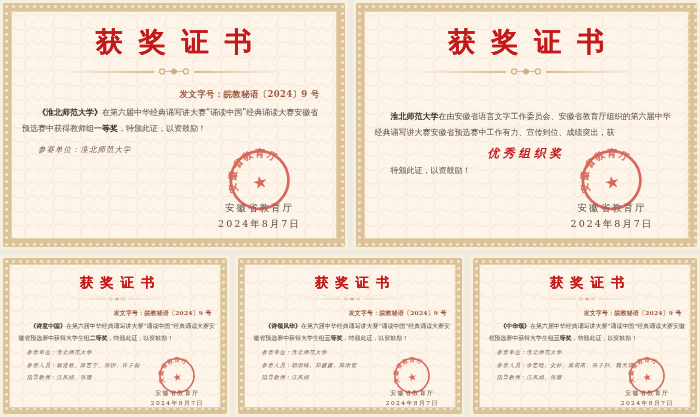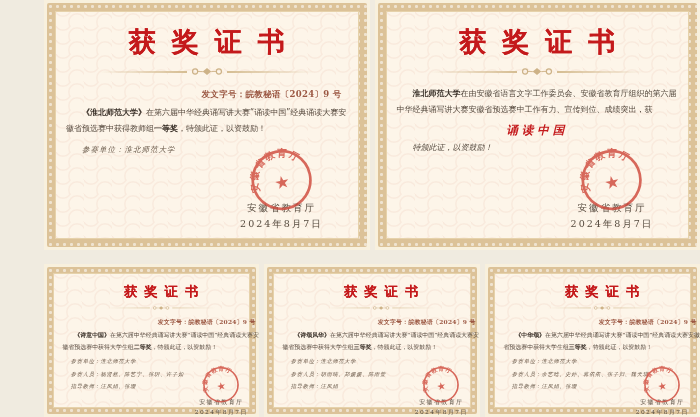--- a/index.html
+++ b/index.html
@@ -1,17 +1,17 @@
 <!DOCTYPE html>
 <html><head>
 <meta charset="utf-8">
 <style>
   html,body{margin:0;padding:0;}
   body{width:700px;height:417px;background:#f0ebe0;font-family:"DejaVu Serif","Liberation Serif",serif;overflow:hidden;}
-  .page{width:700px;height:417px;display:flex;flex-direction:column;gap:14px;box-sizing:border-box;padding-left:44px;}
+  .page{width:700px;height:417px;display:flex;flex-direction:column;gap:5px;box-sizing:border-box;}
   .row{display:flex;gap:5px;}
   .row.top{height:250px;}
   .row.bottom{height:162px;flex:1;}
   .cert{position:relative;flex:1;background:#f8f0dd;box-sizing:border-box;overflow:hidden;}
   
   .lace{position:absolute;inset:3px;background-color:#dcc298;
     background-image:radial-gradient(circle,rgba(255,255,255,.55) 1.2px,rgba(255,255,255,0) 2px);
     background-size:7px 7px;border-radius:2px;}
   .inner{position:absolute;inset:11px;background-color:#fdf5e9;border:1px solid #e6d2ab;
     background-image:
@@ -31,24 +31,24 @@
   .dline.l{background:linear-gradient(90deg,rgba(213,189,146,0),#d5bd92);}
   .dline.r{background:linear-gradient(90deg,#d5bd92,rgba(213,189,146,0));}
   .small .dline{width:62px;height:1.6px;}
   
   .doc-no{text-align:right;font-size:8.5px;color:#9b5742;margin-top:13px;padding-right:6px;font-weight:bold;letter-spacing:.3px;}
   .small .doc-no{font-size:8.5px;margin-top:11px;}
   
   .body{margin:4px 0 0 0;font-size:8px;line-height:2.05;color:#55493e;text-indent:2em;font-family:"DejaVu Sans","Liberation Sans",sans-serif;}
   .body b{color:#3a3129;}
   .small .body{font-size:8.5px;line-height:1.95;}
-  .cert2-body{margin-top:10px;}
+  .cert2-body{margin-top:33px;}
   .award-line{text-align:center;color:#c4191b;font-weight:bold;font-style:italic;
     font-size:11.5px;letter-spacing:4px;margin-top:4px;}
-  .closing{margin:4px 0 0 0;font-size:8px;color:#55493e;text-indent:2em;font-family:"DejaVu Sans","Liberation Sans",sans-serif;font-style:italic;}
+  .closing{margin:4px 0 0 0;font-size:8px;color:#55493e;text-indent:2em;font-family:"DejaVu Sans","Liberation Sans",sans-serif;}
   
   .meta{font-style:italic;color:#6a5a4a;font-size:7.5px;margin:7px 0 0 16px;letter-spacing:1px;}
   .small .meta{font-size:7.5px;margin:8px 0 0 12px;}
   
   .seal-wrap{position:absolute;right:12px;bottom:6px;width:128px;height:76px;text-align:center;}
   .small .seal-wrap{right:8px;bottom:4px;width:118px;height:64px;}
   .issuer{position:absolute;bottom:17px;left:0;right:0;font-size:9.5px;color:#554a3e;letter-spacing:2px;}
   .sdate{position:absolute;bottom:1px;left:0;right:0;font-size:9.5px;color:#554a3e;letter-spacing:2px;}
   .small .issuer{bottom:15px;font-size:8.5px;}
   .small .sdate{font-size:8.5px;}
@@ -111,21 +111,21 @@
             <svg class="orn" viewBox="0 0 40 10" width="34" height="9">
               <circle cx="6" cy="5" r="3" fill="none" stroke="#cdb287" stroke-width="1.4"></circle>
               <circle cx="34" cy="5" r="3" fill="none" stroke="#cdb287" stroke-width="1.4"></circle>
               <path d="M20,1 L25,5 L20,9 L15,5 Z" fill="#cdb287"></path>
               <line x1="9" y1="5" x2="15" y2="5" stroke="#cdb287" stroke-width="1"></line>
               <line x1="25" y1="5" x2="31" y2="5" stroke="#cdb287" stroke-width="1"></line>
             </svg>
             <span class="dline r"></span>
           </div>
           <p class="body cert2-body"><b>淮北师范大学</b><span>在由安徽省语言文字工作委员会、安徽省教育厅组织的第六届中华经典诵写讲大赛安徽省预选赛中工作有力、宣传到位、成绩突出，获</span></p>
-          <div class="award-line">诵读中国</div>
+          <div class="award-line">优秀组织奖</div>
           <p class="closing">特颁此证，以资鼓励！</p>
           <div class="seal-wrap">
             <div class="issuer">安徽省教育厅</div>
             <div class="sdate">2024年8月7日</div>
             <div class="stamp">
               <svg viewBox="0 0 100 100" width="64" height="64">
                 <circle class="seal-ring" cx="50" cy="50" r="45"></circle>
                 <path id="arc2" d="M 16,68 A 38,38 0 1 1 84,68" fill="none"></path>
                 <text class="seal-text-curve"><textPath href="#arc2" startOffset="5%">安徽省教育厅</textPath></text>
                 <text class="seal-star" x="50" y="63">★</text>

